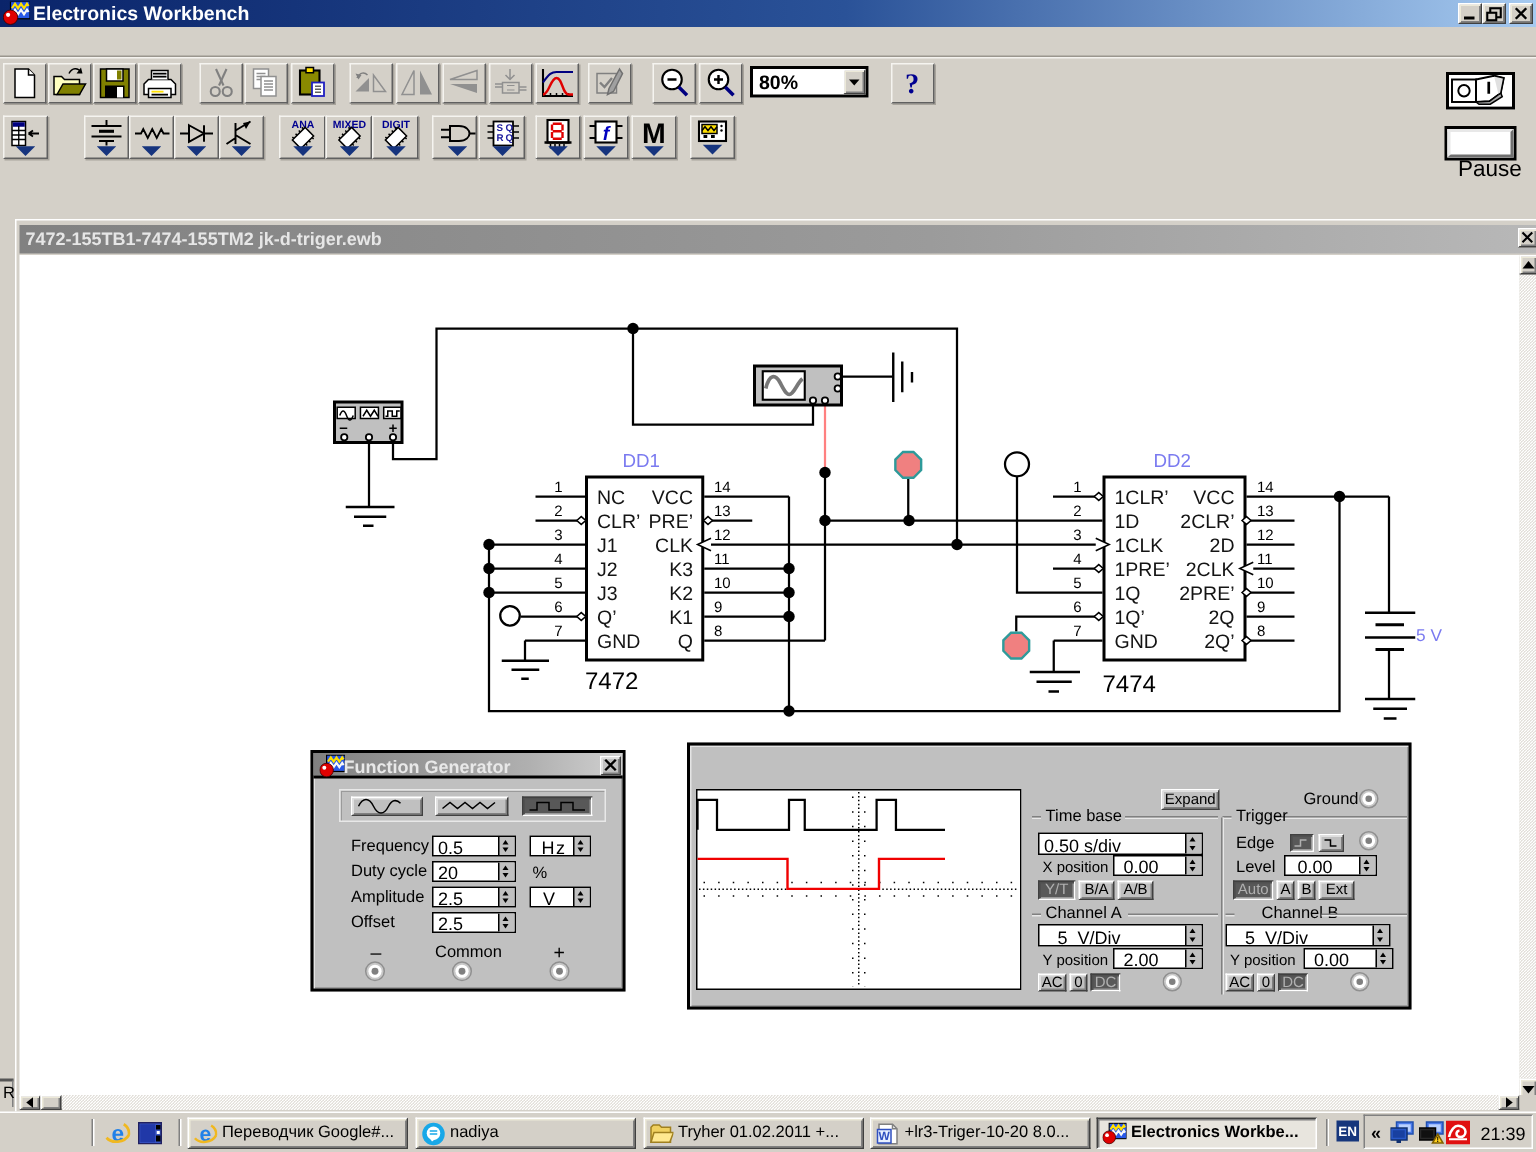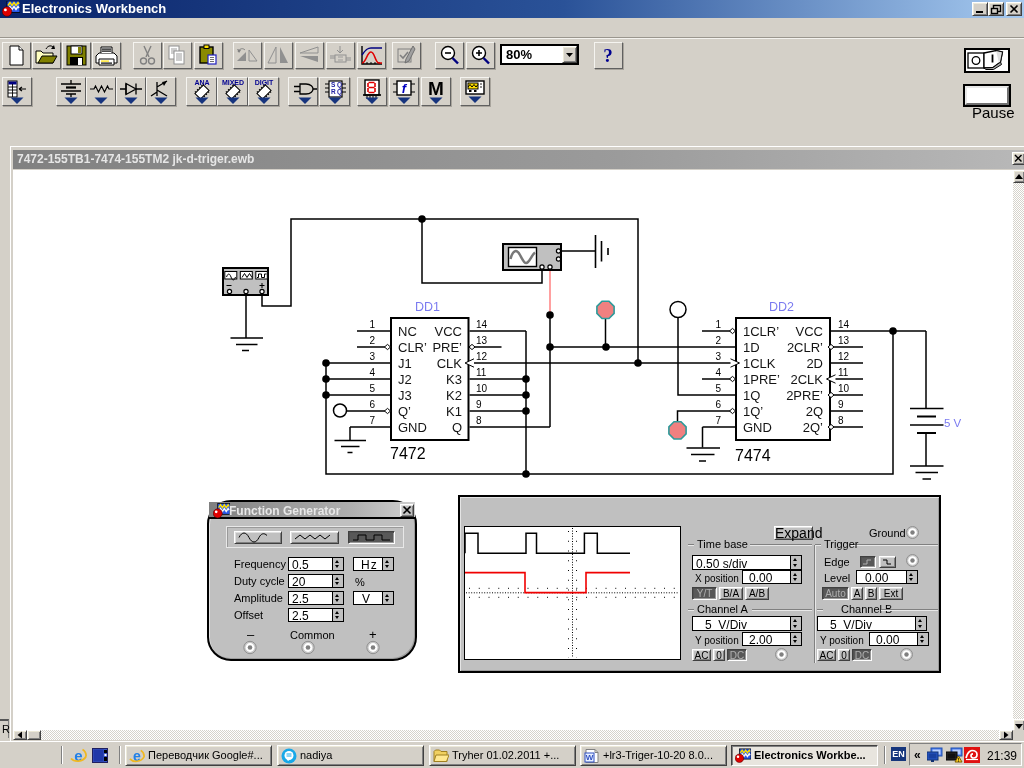--- a/index.html
+++ b/index.html
@@ -600,21 +600,21 @@
     </g>
 
     <g font-family="Liberation Sans, sans-serif">
       <text x="415" y="311" font-size="12.5" fill="#7a7af0">DD1</text>
       <text x="769" y="311" font-size="12.5" fill="#7a7af0">DD2</text>
       <text x="944" y="427" font-size="11.5" fill="#7a7af0">5 V</text>
       <text x="390" y="459" font-size="16">7472</text>
       <text x="735" y="461" font-size="16">7474</text>
     </g>
   </svg>
-  <div id="fgdlg" class="dlg" style="left:207px;top:500px;width:210px;height:161px;border-radius:24px;">
+  <div id="fgdlg" class="dlg" style="left:207px;top:500px;width:210px;height:161px;">
     <div class="dtitle">
       <svg class="abs" style="left:4px;top:1px;" width="17" height="16" viewBox="0 0 18 16">
         <rect x="5" y="0" width="13" height="11.5" fill="#2858e8" stroke="#000" stroke-width="0.8"></rect>
         <path d="M6 4.5 L8 1.5 L10 4.5 L12 1.5 L14 4.5 L16 1.5 L17 3" stroke="#ffe000" stroke-width="1.5" fill="none"></path>
         <path d="M6 8.5 L8 5.5 L10 8.5 L12 5.5 L14 8.5 L16 5.5 L17 7" stroke="#f8f8f8" stroke-width="1.5" fill="none"></path>
         <circle cx="5" cy="10.5" r="4.8" fill="#e00000" stroke="#400" stroke-width="0.6"></circle>
         <circle cx="3.4" cy="8.9" r="1.4" fill="#ffffff"></circle>
       </svg>
       <span class="dtext">Function Generator</span>
       <div class="dx" style="left:191px;">
@@ -684,21 +684,21 @@
       <rect x="0.5" y="0.5" width="216" height="133" fill="#fff" stroke="#000"></rect>
       <line x1="108.5" y1="2" x2="108.5" y2="132" stroke="#000" stroke-dasharray="1 1.6"></line>
       <line x1="104.5" y1="5" x2="104.5" y2="132" stroke="#000" stroke-dasharray="1 8.75"></line>
       <line x1="112.5" y1="5" x2="112.5" y2="132" stroke="#000" stroke-dasharray="1 8.75"></line>
       <line x1="2" y1="66.8" x2="215" y2="66.8" stroke="#000" stroke-dasharray="1 1.6"></line>
       <line x1="5" y1="62.3" x2="215" y2="62.3" stroke="#000" stroke-dasharray="1 8.75"></line>
       <line x1="5" y1="71.3" x2="215" y2="71.3" stroke="#000" stroke-dasharray="1 8.75"></line>
       <path d="M1 27.2 V7.3 H14 V27.2 H62 V7.3 H72.5 V27.2 H120.4 V7.3 H133.3 V27.2 H166" stroke="#000" stroke-width="1.5" fill="none"></path>
       <path d="M1 46.6 H61 V66.6 H122 V46.6 H166" stroke="#f00000" stroke-width="1.6" fill="none"></path>
     </svg>
-    <div class="dbtn" style="left:314px;top:29px;width:39px;height:14px;font-size:14px;line-height:13px;">Expand</div>
+    <div class="dbtn" style="left:314px;top:29px;width:39px;height:14px;font-size:10px;line-height:13px;">Expand</div>
     <div class="lab" style="left:409px;top:30px;">Ground</div>
     <svg class="abs" style="left:446px;top:29px;" width="14" height="14">
         <circle cx="6.5" cy="6.5" r="6" fill="#c8c8c8" stroke="#909090"></circle>
         <circle cx="6.5" cy="6.5" r="4.3" fill="#fff"></circle>
         <circle cx="6.5" cy="6.5" r="2.2" fill="#808080"></circle>
       </svg>
     <div class="gline" style="left:228px;top:47px;width:6px;"></div>
     <div class="lab" style="left:237px;top:41px;">Time base</div>
     <div class="gline" style="left:290px;top:47px;width:62px;"></div>
     <div class="gline" style="left:390px;top:47px;width:88px;"></div>

